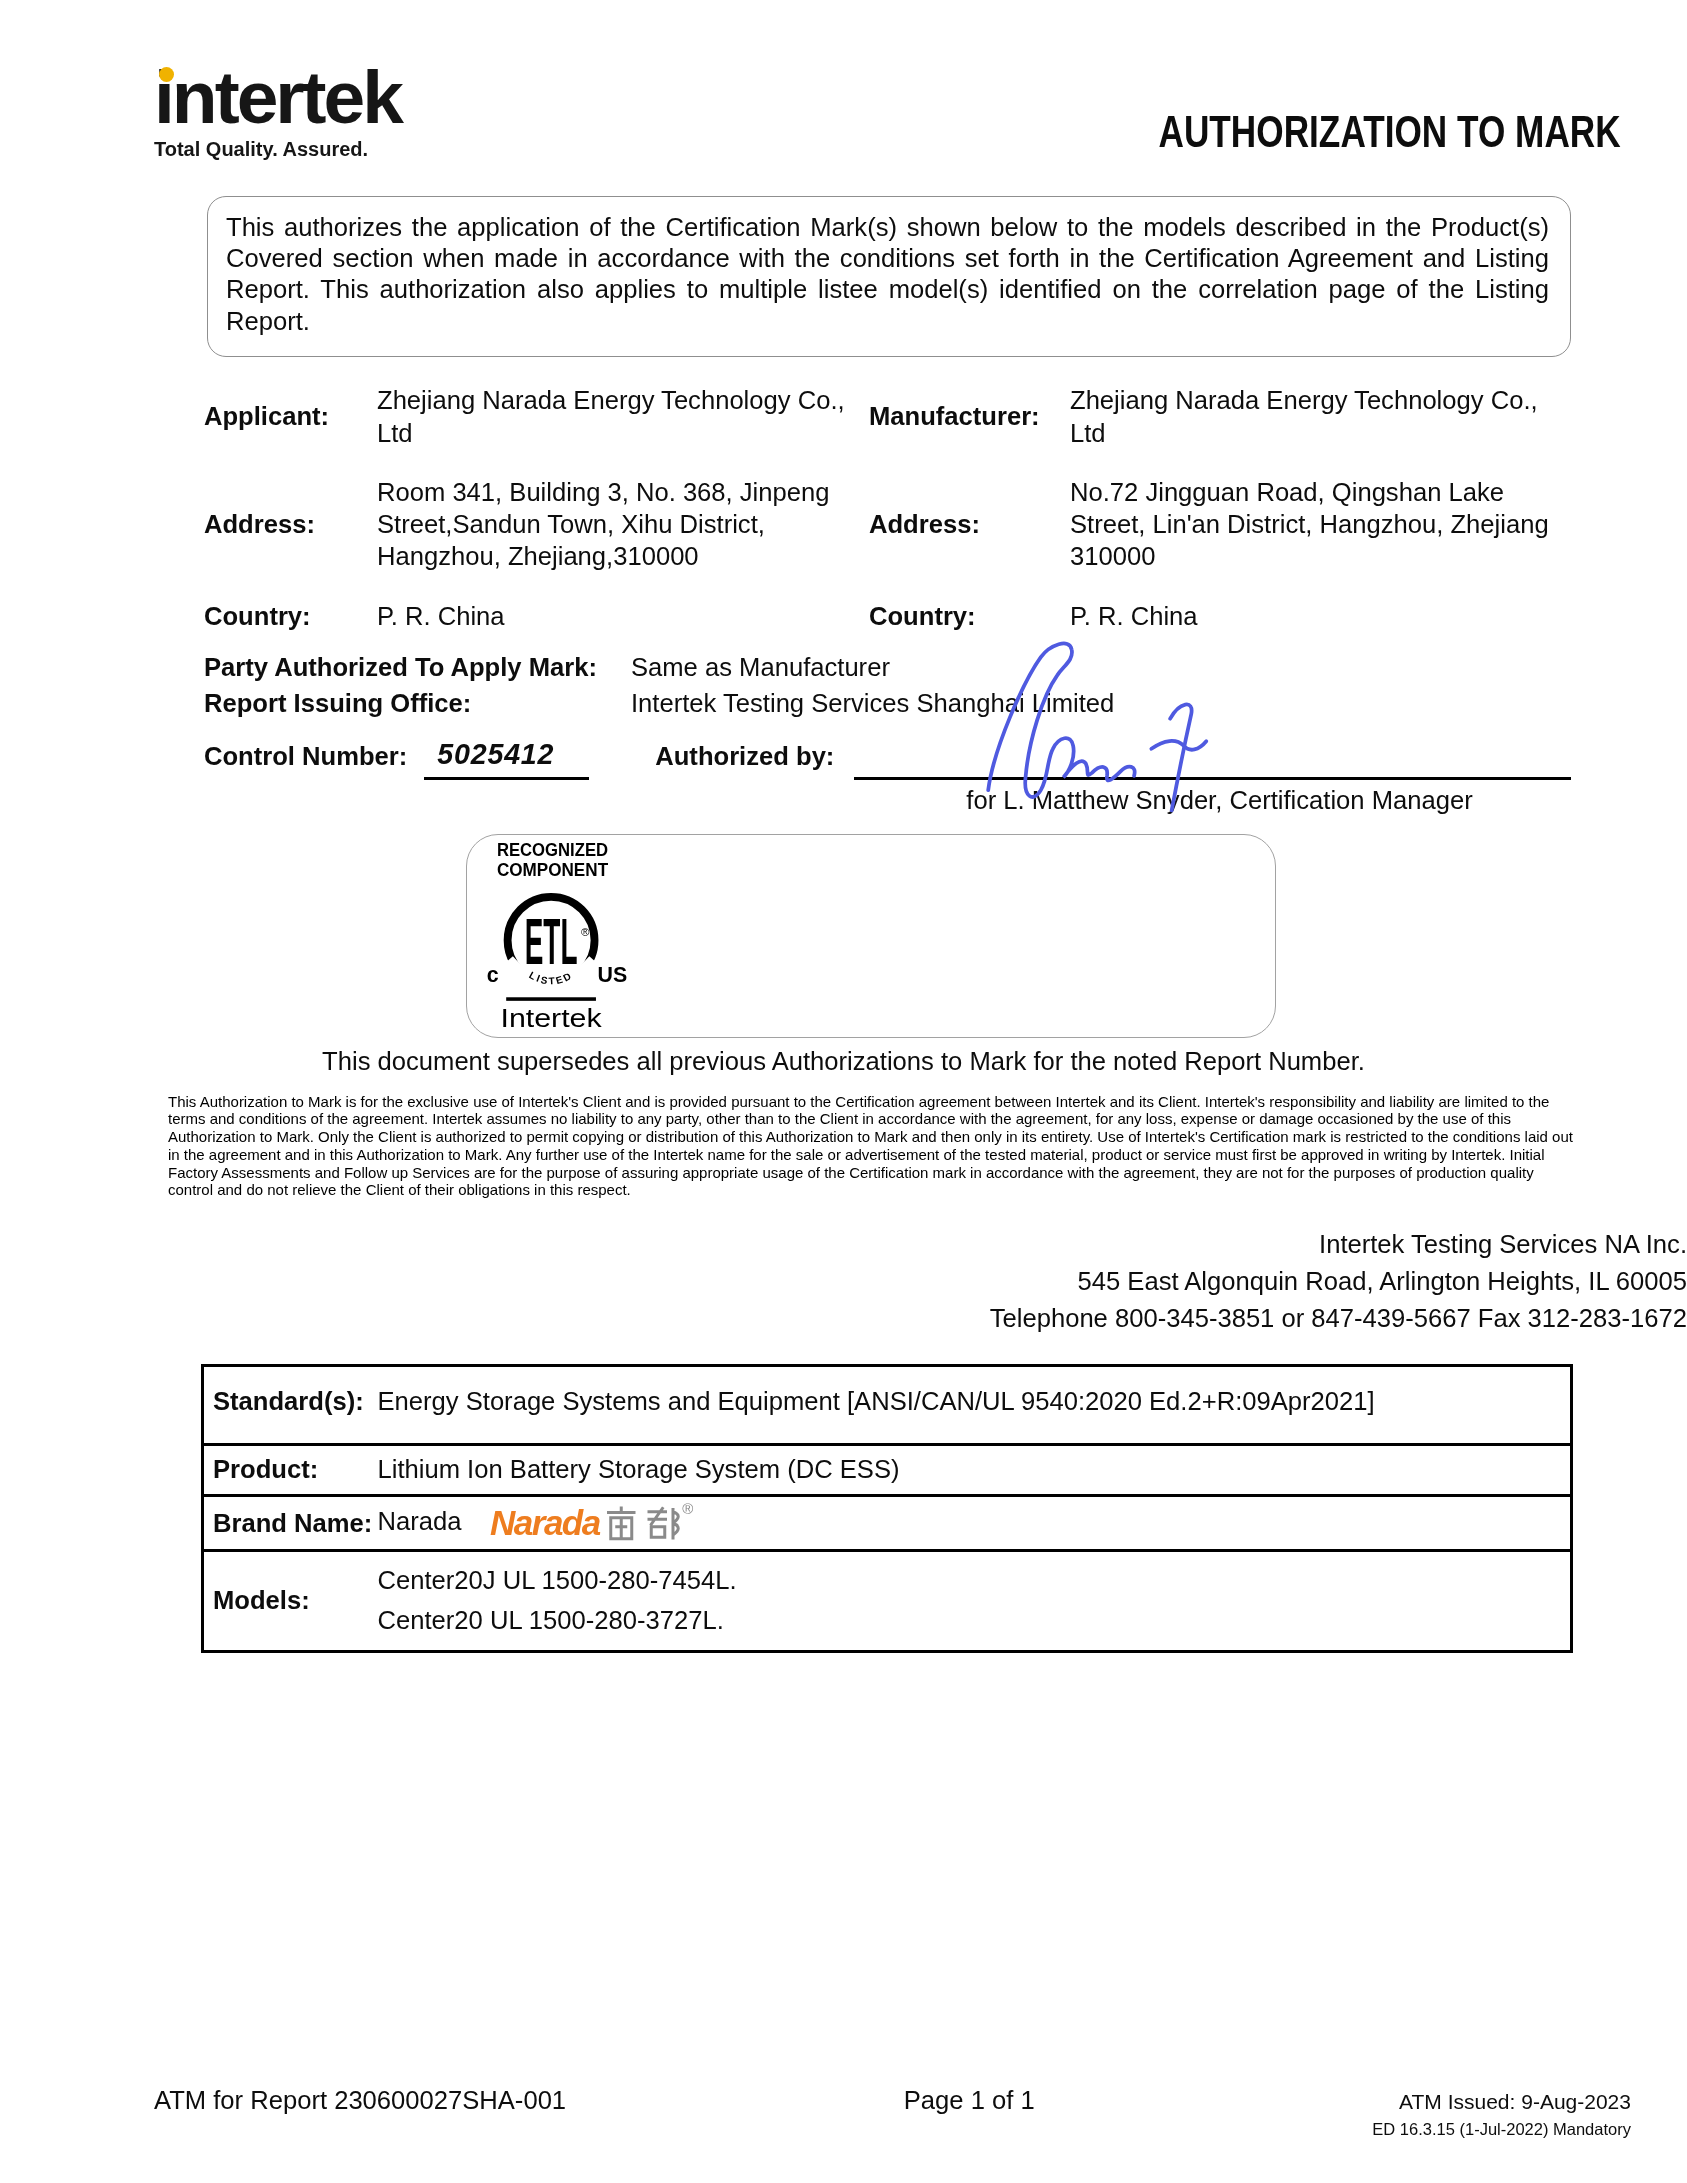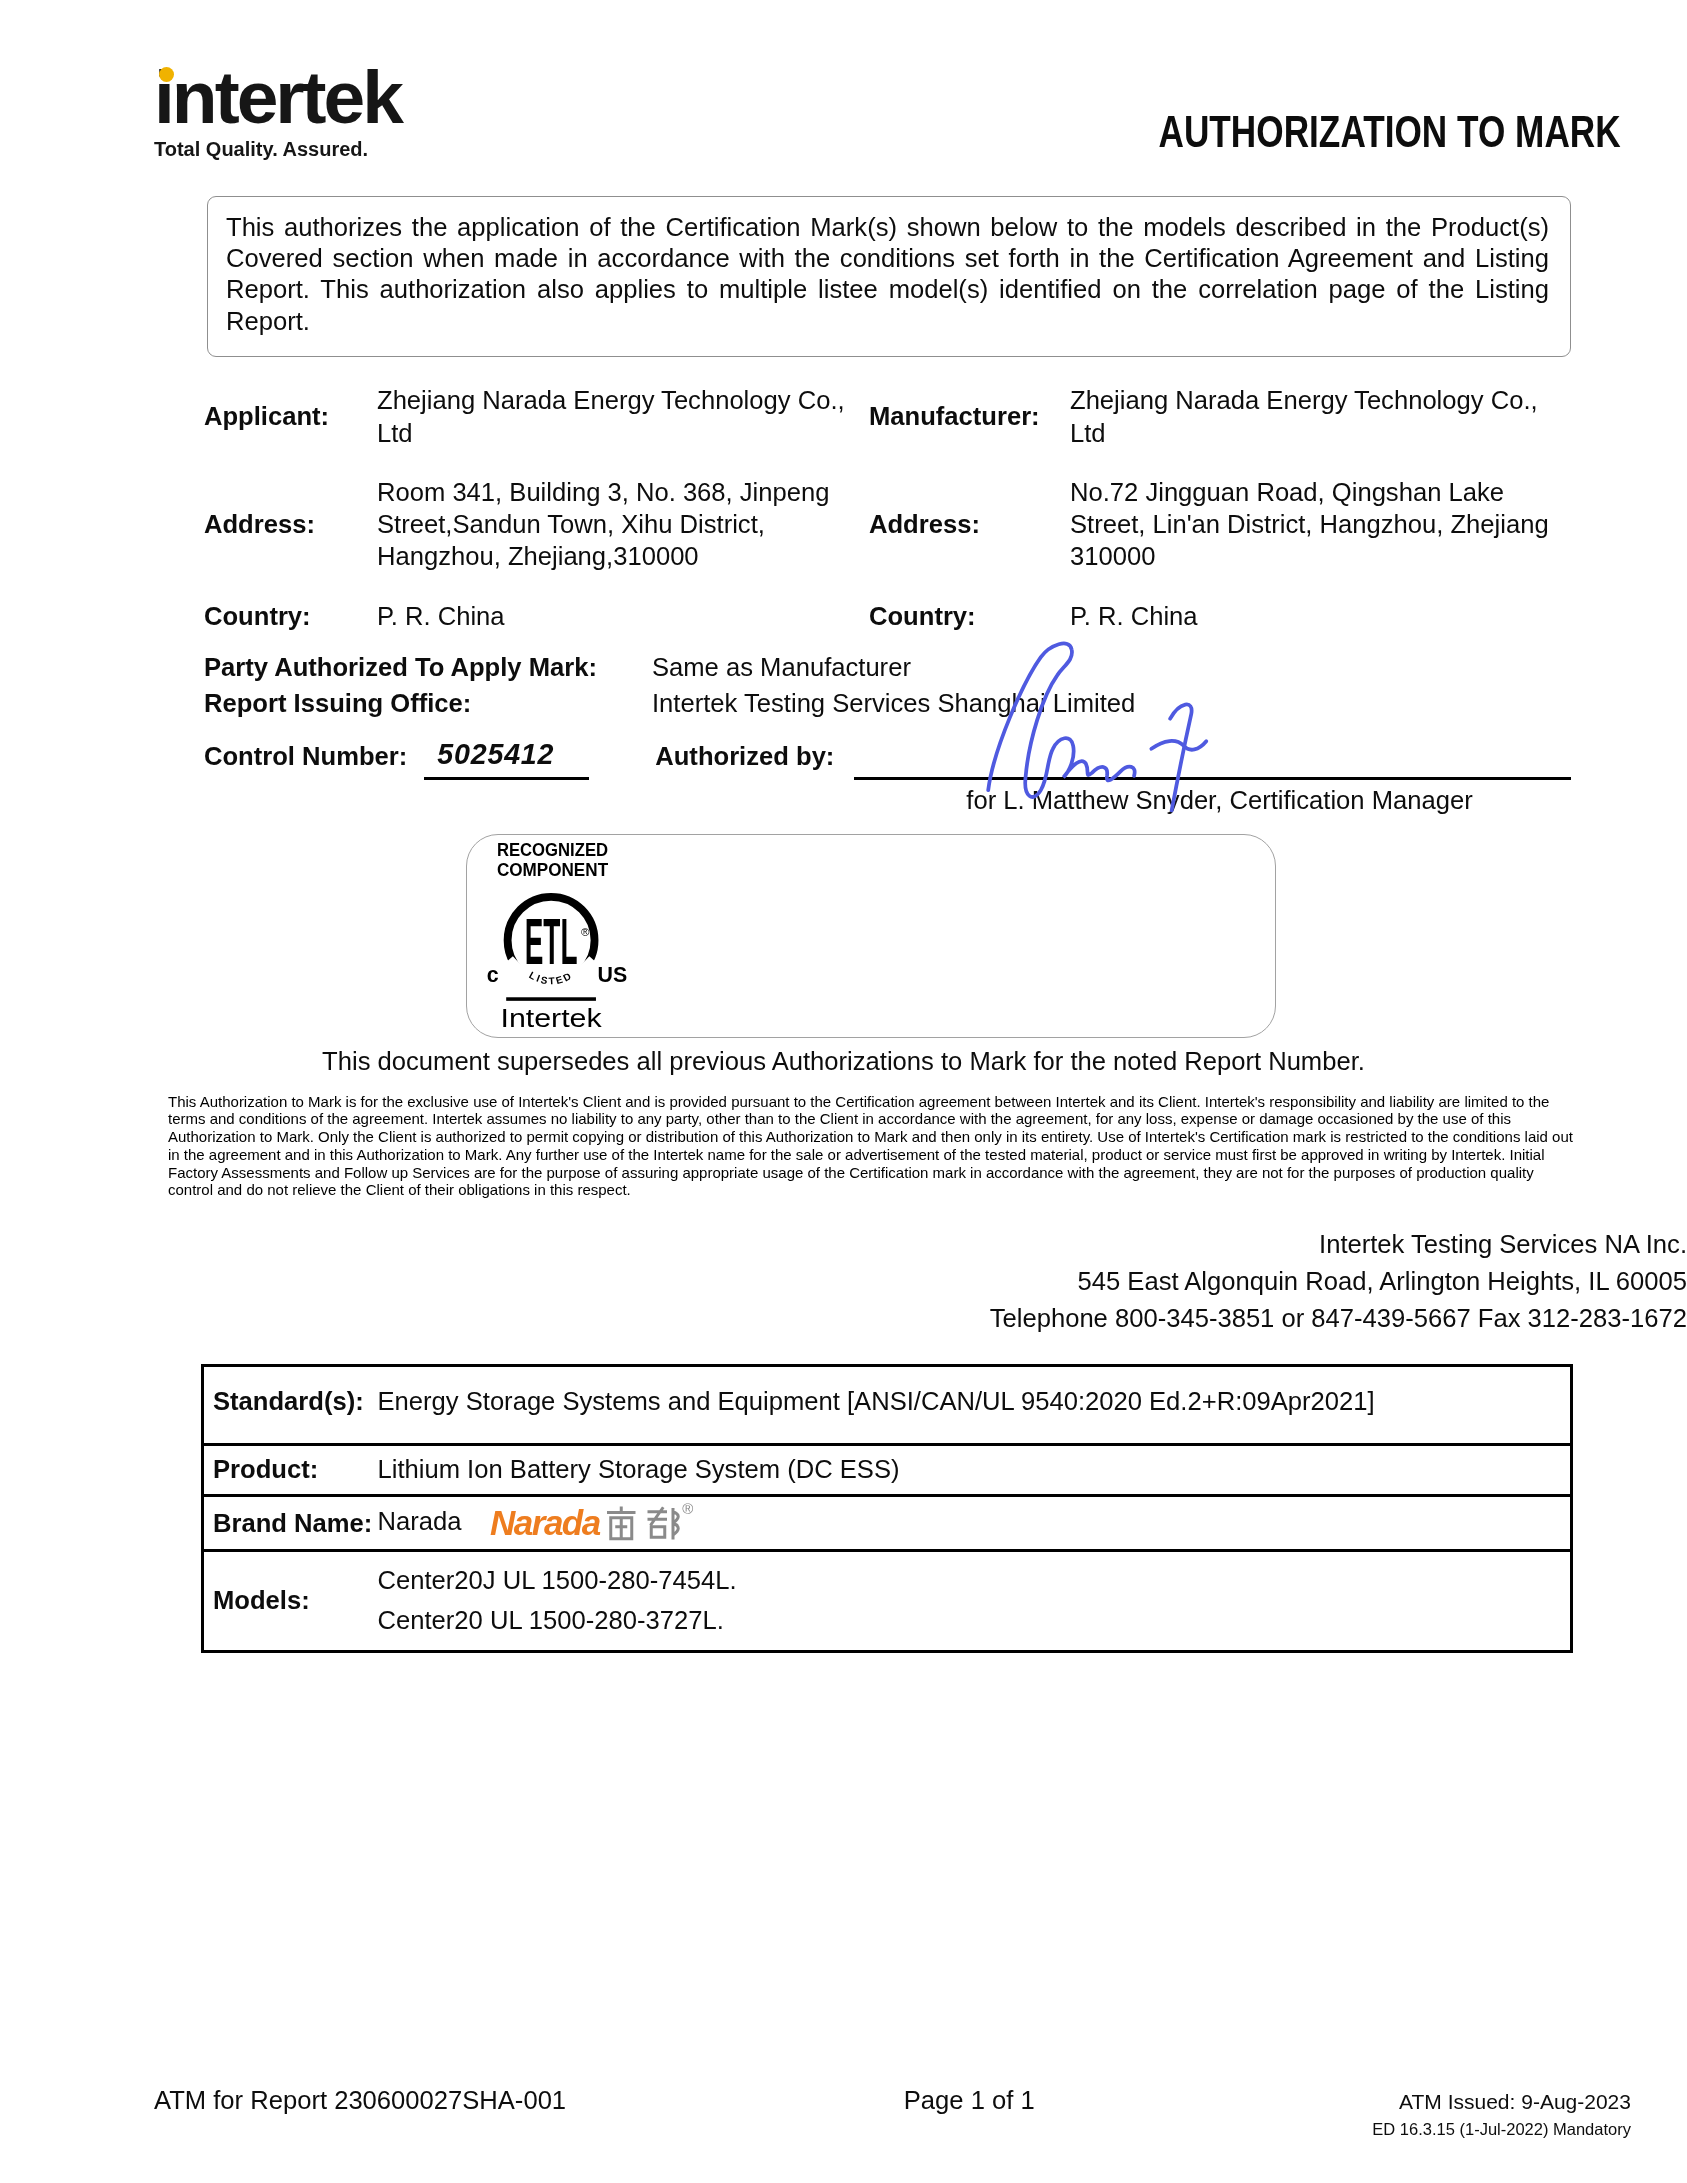--- a/index.html
+++ b/index.html
@@ -9,33 +9,33 @@
   
   .header { display:flex; justify-content:space-between; align-items:flex-start; padding:60px 66px 0 154px; }
   .logo-wrap { position:relative; }
   .logo-word { font-size:75px; font-weight:bold; letter-spacing:-3px; color:#161616; line-height:1.0; }
   .logo-dot { position:absolute; left:4.5px; top:6.8px; width:15px; height:15px; border-radius:50%; background:#f0b200; }
   .logo-tagline { font-size:20px; font-weight:bold; color:#161616; margin-top:3px; letter-spacing:0px; }
   .doc-title { font-size:44px; font-weight:bold; margin-top:47px; white-space:nowrap;
                transform:scaleX(0.80); transform-origin:100% 50%; }
 
   
-  .intro-box { margin:35px 116px 0 207px; border:1.5px solid #8f8f8f; border-radius:9px;
+  .intro-box { margin:35px 116px 0 207px; border:1.5px solid #8f8f8f; border-radius:19px;
                padding:15px 21px 19.5px 18px; font-size:25.6px; line-height:1.22; text-align:justify; }
   .intro-box p + p { margin-top:30px; }
 
   
   .parties { margin:27px 113px 0 204px; display:grid; grid-template-columns:173px 492px 201px auto;
              row-gap:27px; font-size:25.6px; line-height:1.26; }
   .plabel { font-weight:bold; display:flex; align-items:center; }
   .pv { max-width:487px; padding-right:6px; }
 
   
   .auth-rows { margin:21px 113px 0 204px; font-size:25.6px; }
-  .auth-row { display:flex; margin-top:7.5px;gap:21px; }
+  .auth-row { display:flex; margin-top:7.5px; }
   .auth-label { font-weight:bold; width:427px; flex:none; }
   .control-row { display:flex; align-items:flex-end; margin:19.5px 116px 0 204px; font-size:25.6px; }
   .c-label { font-weight:bold; padding-bottom:9px; flex:none; }
   .c-value { font-size:28.6px; font-weight:bold; font-style:italic; border-bottom:3px solid #000;
              padding:0 35px 6px 13.5px; margin-left:16.5px; flex:none; letter-spacing:0.8px; }
   .a-label { font-weight:bold; padding-bottom:9px; margin-left:66px; flex:none; }
   .sig-line { flex:1; border-bottom:3px solid #000; margin-left:19.5px; height:41px; position:relative; }
   .sig-svg { position:absolute; left:68px; bottom:-47px; width:361px; height:188px; overflow:visible; }
   .signed-name { margin:6px 116px 0 auto; width:703px; text-align:center; font-size:25.6px; }
 

